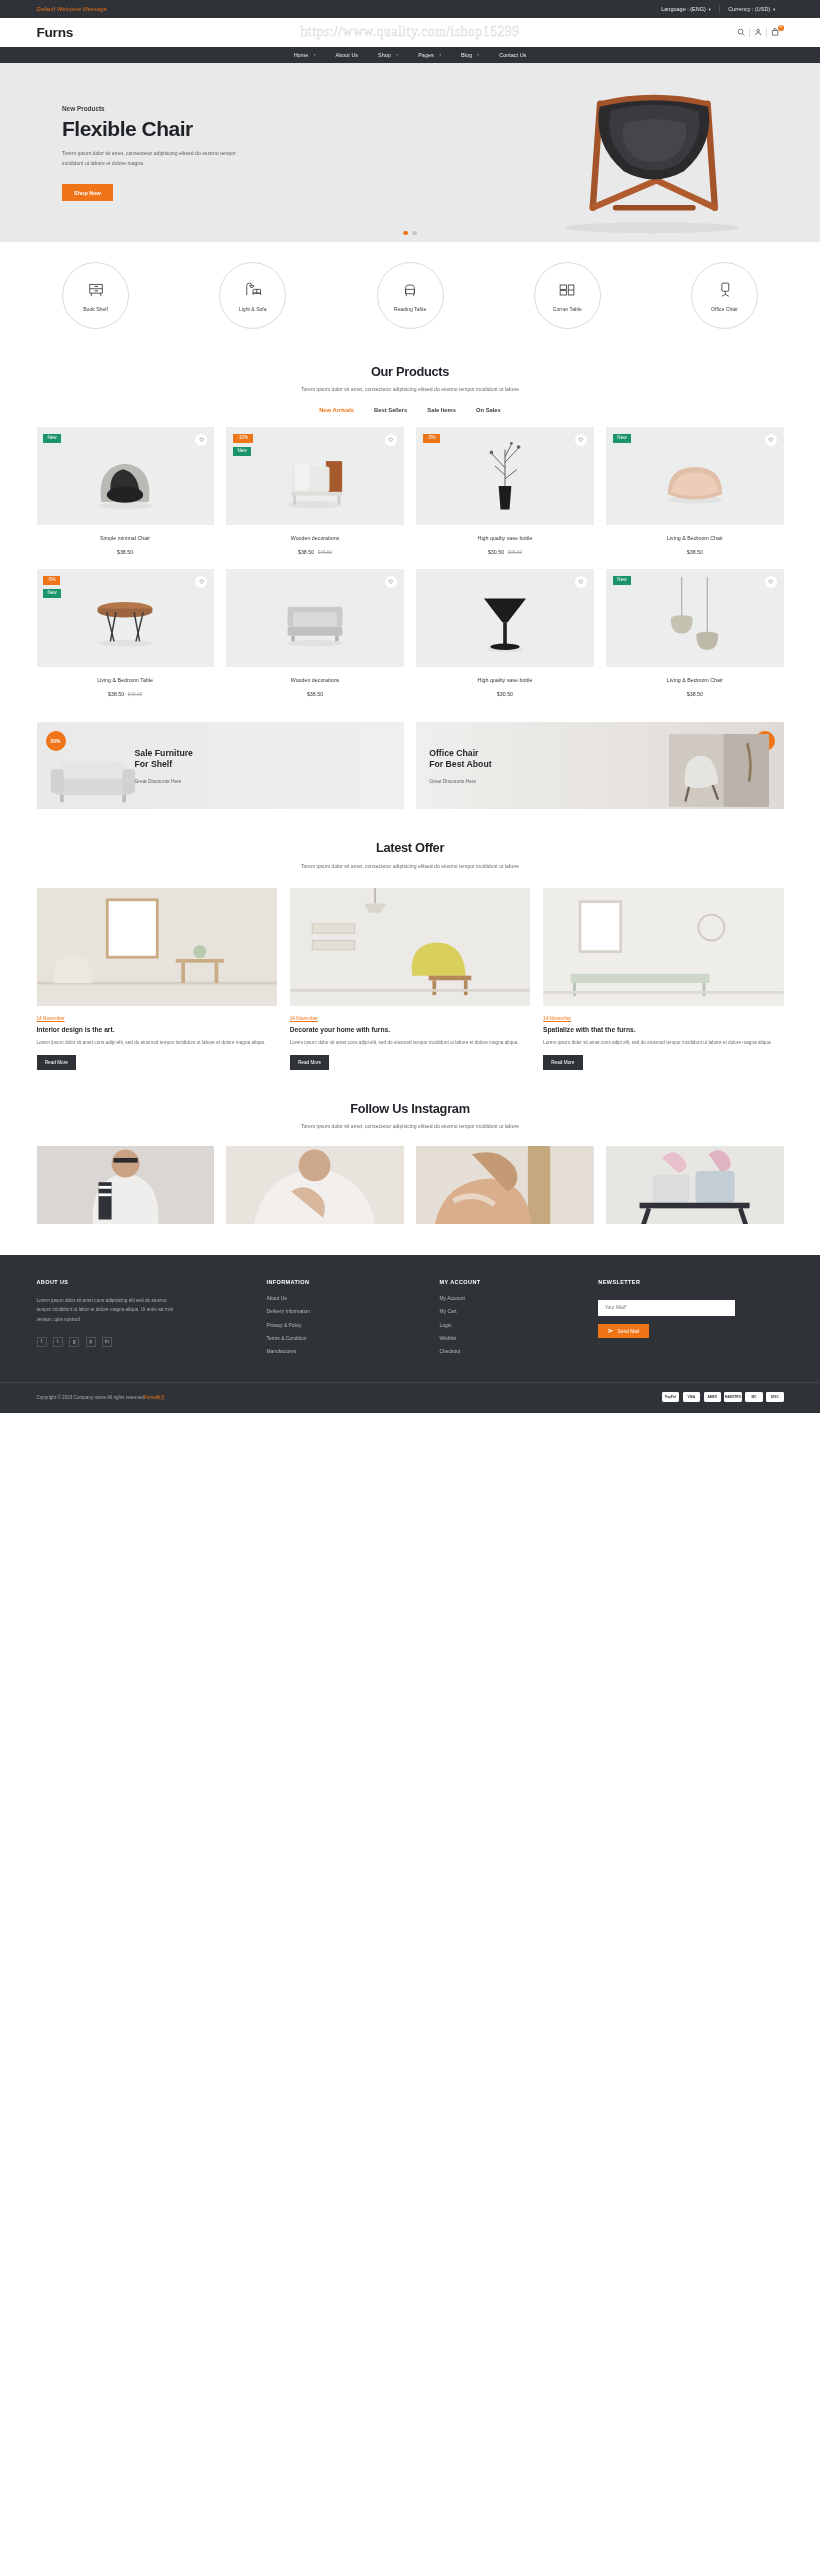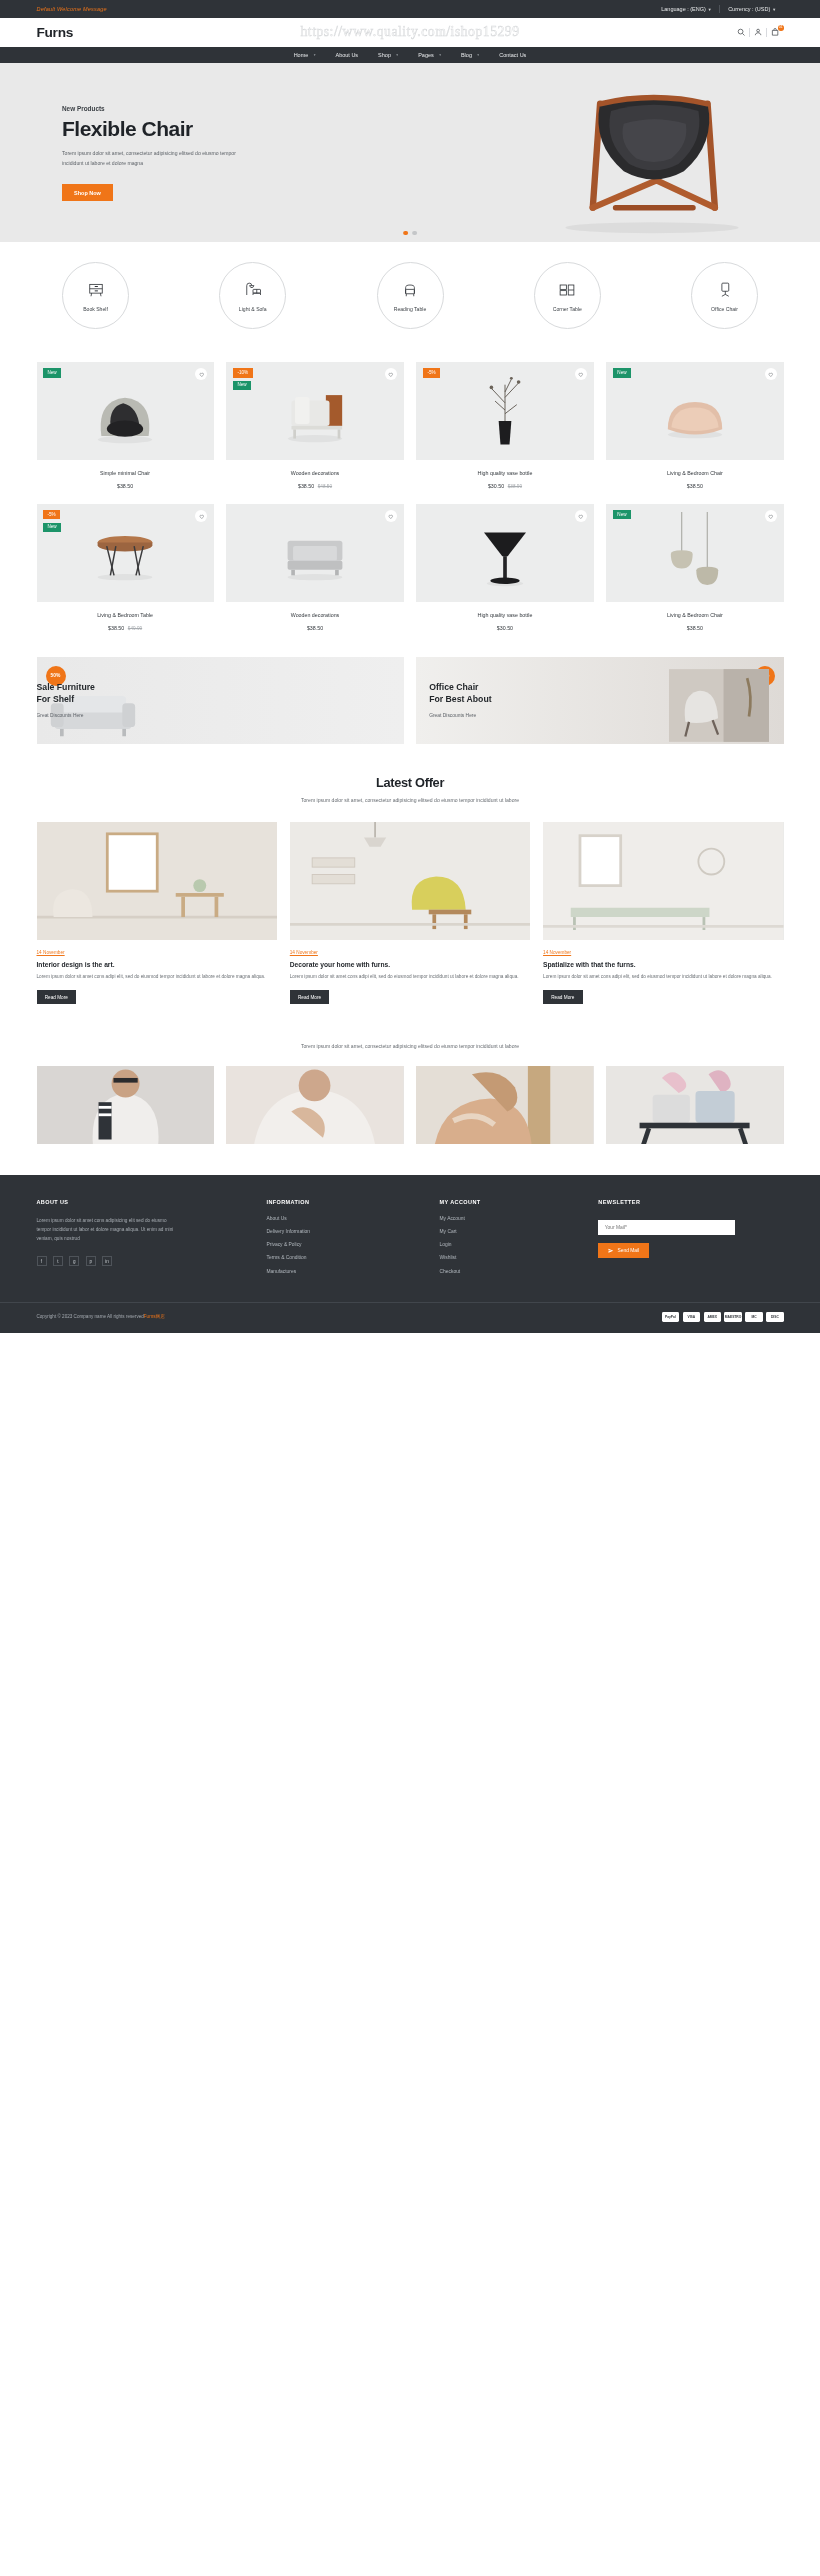--- a/index.html
+++ b/index.html
@@ -196,21 +196,21 @@
     position: absolute;
     width: 20px; height: 20px; border-radius: 50%;
     background: #f07518; color: #fff;
     font-size: 4.9px; font-weight: 700;
     display: flex; align-items: center; justify-content: center;
     top: 9px;
   }
   .promo.left .promo-badge { left: 9px; }
   .promo.right .promo-badge { right: 9px; }
   .promo-copy { z-index: 2; }
-  .promo.left .promo-copy { }
+  .promo.left .promo-copy { margin-left: 98px; }
   .promo.right .promo-copy { margin-left: 12.8px; }
   .promo-title { font-size: 8.7px; font-weight: 700; color: #23272b; line-height: 1.35; }
   .promo-sub { font-size: 4.9px; color: #5d6268; margin-top: 7.3px; }
 
   
   .news-grid { display: grid; grid-template-columns: repeat(3, 1fr); gap: 12.8px; margin-top: 16.4px; }
   .news-img { height: 118px; background: #e9e9e9; position: relative; overflow: hidden; }
   .news-date { font-size: 4.7px; color: #f07518; margin-top: 10px; text-decoration: underline; }
   .news-title { font-size: 6.7px; font-weight: 700; color: #1f2328; margin-top: 5.5px; }
   .news-text { font-size: 4.7px; line-height: 1.85; color: #6a6f74; margin-top: 5.5px; }
@@ -419,20 +419,30 @@
         <rect x="11" y="5" width="11" height="13" rx="1.5"></rect>
         <line x1="16.5" y1="18" x2="16.5" y2="23"></line>
         <path d="M11 26 L16.5 23 L22 26"></path>
       </svg>
       <span class="cat-label">Office Chair</span>
     </div>
   </div>
 </div>
 
 <div class="wrap">
+  <div class="sect-head">
+    <div class="sect-title">Our Products</div>
+    <div class="sect-sub">Torem ipsum dolor sit amet, consectetur adipisicing elitsed do eiusmo tempor incididunt ut labore</div>
+    <div class="tabs">
+      <div class="tab active">New Arrivals</div>
+      <div class="tab">Best Sellers</div>
+      <div class="tab">Sale Items</div>
+      <div class="tab">On Sales</div>
+    </div>
+  </div>
 
   <div class="grid">
 
     <div class="card">
       <div class="thumb">
         <div class="badges">
           <span class="badge new">New</span>
         </div>
         <div class="wish">
           <svg width="5.5" height="5.5" viewBox="0 0 24 24" fill="none" stroke="#5c6166" stroke-width="2">
@@ -705,20 +715,21 @@
           </svg>
       </div>
       <div class="news-date">14 November</div>
       <div class="news-title">Spatialize with that the furns.</div>
       <div class="news-text">Lorem ipsum dolor sit amet cons adipi elit, sed do eiusmod tempor incididunt ut labore et dolore magna aliqua.</div>
       <button class="btn-dark">Read More</button>
     </div>
   </div>
 
   <div class="sect-head" style="padding-top:31px">
+    <div class="sect-title">Follow Us Instagram</div>
     <div class="sect-sub">Torem ipsum dolor sit amet, consectetur adipisicing elitsed do eiusmo tempor incididunt ut labore</div>
   </div>
   <div class="insta-grid">
     <div class="insta-img">
       <svg width="100%" height="78" viewBox="0 0 190 86" preserveAspectRatio="xMidYMid slice">
           <rect width="190" height="86" fill="#d9d6d3"></rect>
           <path d="M60 86 Q56 36 95 30 Q134 36 130 86 Z" fill="#f0eeec"></path>
           <circle cx="95" cy="20" r="15" fill="#c9a284"></circle>
           <path d="M82 14 h26 v5 h-26 z" fill="#2b2b2d"></path>
           <path d="M66 40 h14 v40 h-14 z" fill="#2f3338"></path>

